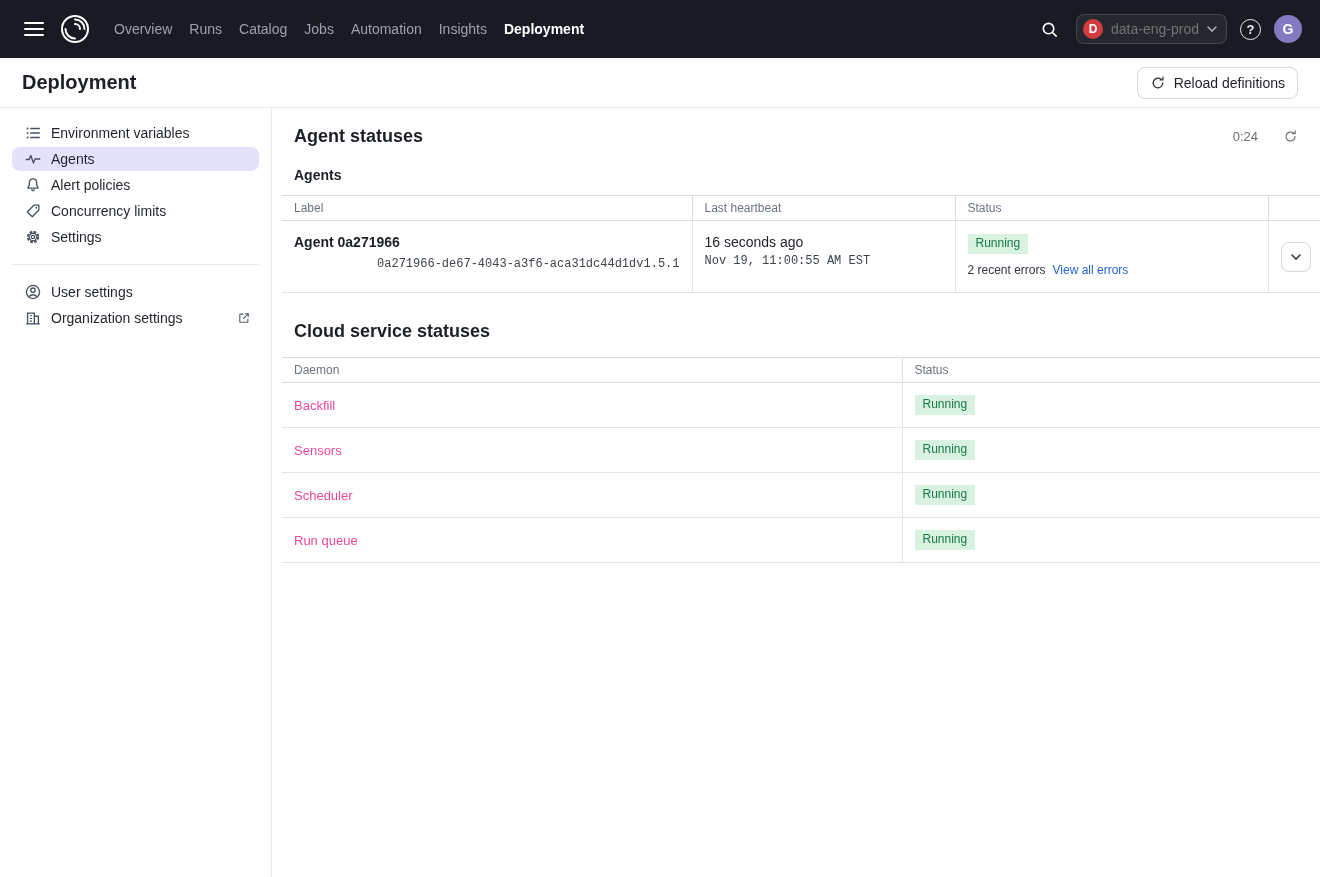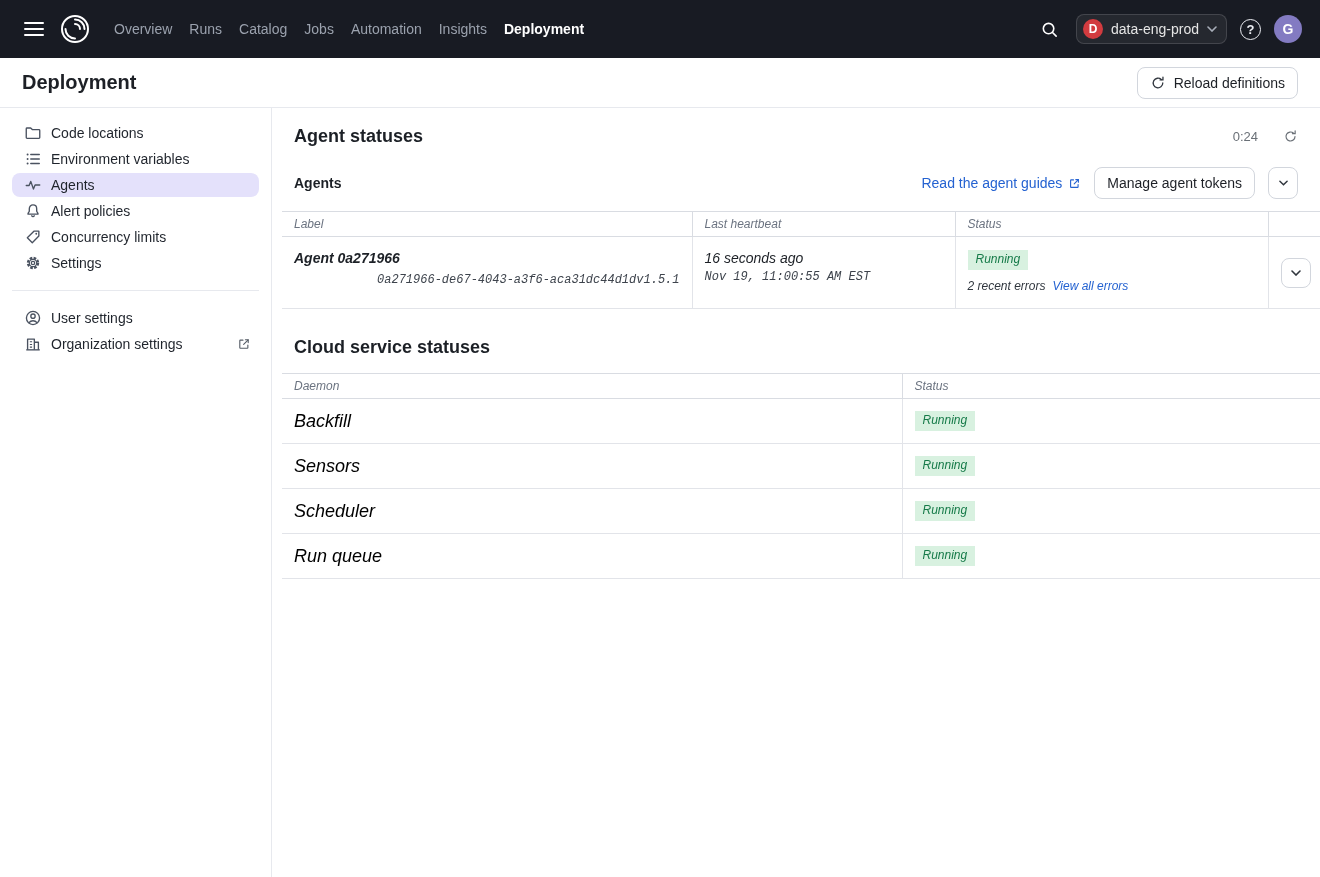--- a/index.html
+++ b/index.html
@@ -26,21 +26,21 @@
   .icon-btn { background: none; border: none; cursor: pointer; padding: 4px; }
   .deployment-switcher {
     display: flex; align-items: center; gap: 8px; cursor: pointer;
     background: rgba(255,255,255,0.06); border: 1px solid rgba(255,255,255,0.14);
     border-radius: 8px; padding: 4px 9px 4px 6px;
   }
   .dep-badge {
     width: 20px; height: 20px; border-radius: 50%; background: #d23b3f; color: #fff;
     font-size: 12px; font-weight: 700; display: flex; align-items: center; justify-content: center;
   }
-  .dep-label { color: #e5e5e5; font-size: 14px; }
+  .dep-label { color: #737373; font-size: 14px; }
   .help-btn {
     width: 21px; height: 21px; border-radius: 50%; border: 1.5px solid #eceef3; color: #eceef3;
     background: none; font-size: 13px; font-weight: 700; display: flex; align-items: center;
     justify-content: center; cursor: pointer; line-height: 1;
   }
   .avatar {
     width: 28px; height: 28px; border-radius: 50%; background: #837bc2; color: #fff;
     font-size: 14px; font-weight: 600; display: flex; align-items: center; justify-content: center;
     cursor: pointer;
   }
@@ -85,21 +85,21 @@
 
   .agents-toolbar { display: flex; align-items: center; margin: 0 22px 12px 22px; }
   .h3 { font-size: 14px; font-weight: 600; color: #1c2026; }
   .toolbar-right { margin-left: auto; display: flex; align-items: center; gap: 13px; }
   .link { color: #2462d1; font-size: 14px; text-decoration: none; cursor: pointer;
           display: inline-flex; align-items: center; gap: 6px; }
   .link-sm { font-size: 12px; }
   .caret-btn { width: 30px; padding: 0; justify-content: center; }
 
   
-  table { border-collapse: collapse; table-layout: fixed; width: calc(100% - 10px); margin-left: 10px; font-style: italic; }
+  table { border-collapse: collapse; table-layout: fixed; width: calc(100% - 10px); margin-left: 10px; }
   th {
     border-top: 1px solid #d9dce2; border-bottom: 1px solid #d9dce2; border-right: 1px solid #d9dce2;
     font-size: 12px; font-weight: 400; color: #6b7380; text-align: left; padding: 5px 12px;
   }
   th:last-child { border-right: none; }
   td { border-bottom: 1px solid #e2e4e9; border-right: 1px solid #e2e4e9; vertical-align: top; }
   td:last-child { border-right: none; }
   .agents-table td { padding: 13px 12px 12px 12px; height: 72px; }
   .agent-name { font-weight: 700; font-size: 14px; color: #1c2026; }
   .mono { font-family: "Liberation Mono", monospace; font-size: 12px; color: #3d434c; }
@@ -109,21 +109,21 @@
   .badge {
     display: inline-block; background: #d8f1e0; color: #157a48; font-size: 12px;
     padding: 2px 8px 3px; border-radius: 0; line-height: 1.25;
   }
   .errors-row { margin-top: 9px; font-size: 12px; color: #30363e; display: flex; gap: 7px; align-items: baseline; text-align: center; }
   .expand-cell { vertical-align: middle; text-align: center; }
   .expand-btn { width: 30px; height: 30px; justify-content: center; padding: 0; }
 
   .cloud-title { margin: 28px 22px 15px 22px; }
   .cloud-table td { padding: 0 12px; height: 45px; vertical-align: middle; }
-  .daemon-name { font-size: 18px; color: #000000; }
+  .daemon-name { font-size: 13px; color: #ec4899; }
 </style>
 </head>
 <body>
 
 <div class="topbar">
   <button class="hamburger">
     <svg width="20" height="16" viewBox="0 0 20 16">
       <rect x="0" y="1" width="20" height="2" rx="1" fill="#fff"></rect>
       <rect x="0" y="7" width="20" height="2" rx="1" fill="#fff"></rect>
       <rect x="0" y="13" width="20" height="2" rx="1" fill="#fff"></rect>
@@ -174,28 +174,20 @@
     </svg>
     <span>Reload definitions</span>
   </button>
 </div>
 
 <div class="content">
 
   <aside class="sidebar">
     <div class="side-item">
       <span class="icon">
-        <svg width="18" height="18" viewBox="0 0 20 20" fill="none" stroke="currentColor" stroke-width="1.5" stroke-linejoin="round">
-          <path d="M2.5 5.3c0-.5.4-.9.9-.9h4l1.8 1.8h7.4c.5 0 .9.4.9.9v8c0 .5-.4.9-.9.9H3.4a.9.9 0 0 1-.9-.9z"></path>
-        </svg>
-      </span>
-      <span>Code locations</span>
-    </div>
-    <div class="side-item">
-      <span class="icon">
         <svg width="18" height="18" viewBox="0 0 20 20" fill="none" stroke="currentColor" stroke-width="1.5" stroke-linecap="round">
           <circle cx="4" cy="5" r="1.1" fill="currentColor" stroke="none"></circle>
             <path d="M7.5 5h9.5"></path>
           <circle cx="4" cy="10" r="1.1" fill="currentColor" stroke="none"></circle>
             <path d="M7.5 10h9.5"></path>
           <circle cx="4" cy="15" r="1.1" fill="currentColor" stroke="none"></circle>
             <path d="M7.5 15h9.5"></path>
         </svg>
       </span>
       <span>Environment variables</span>
@@ -278,38 +270,20 @@
           <svg width="15" height="15" viewBox="0 0 20 20" fill="none" stroke="#6a7077" stroke-width="1.6" stroke-linecap="round">
             <path d="M16 10a6 6 0 1 1-1.9-4.4"></path>
               <path d="M16.2 2.6v3.6h-3.6"></path>
           </svg>
         </span>
       </div>
     </div>
 
     <div class="agents-toolbar">
       <div class="h3">Agents</div>
-      <div class="toolbar-right">
-        <a class="link">
-          <span>Read the agent guides</span>
-          <svg width="13" height="13" viewBox="0 0 20 20" fill="none" stroke="currentColor" stroke-width="1.7" stroke-linecap="round" stroke-linejoin="round">
-            <path d="M8.5 4.5H4.8a.8.8 0 0 0-.8.8v9.9c0 .4.4.8.8.8h9.9c.4 0 .8-.4.8-.8V11.5"></path>
-            <path d="M12 4h4v4"></path>
-              <path d="M16 4l-6.5 6.5"></path>
-          </svg>
-        </a>
-        <button class="btn">
-          <span>Manage agent tokens</span>
-        </button>
-        <button class="btn caret-btn">
-          <svg width="9" height="6" viewBox="0 0 10 6" fill="none" stroke="#30363e" stroke-width="1.6" stroke-linecap="round">
-              <path d="M1 1l4 4 4-4"></path>
-            </svg>
-        </button>
-      </div>
     </div>
 
     <table class="agents-table">
       <colgroup>
           <col style="width:410px">
           <col style="width:263px">
           <col style="width:313px">
           <col>
         </colgroup>
       <thead>

